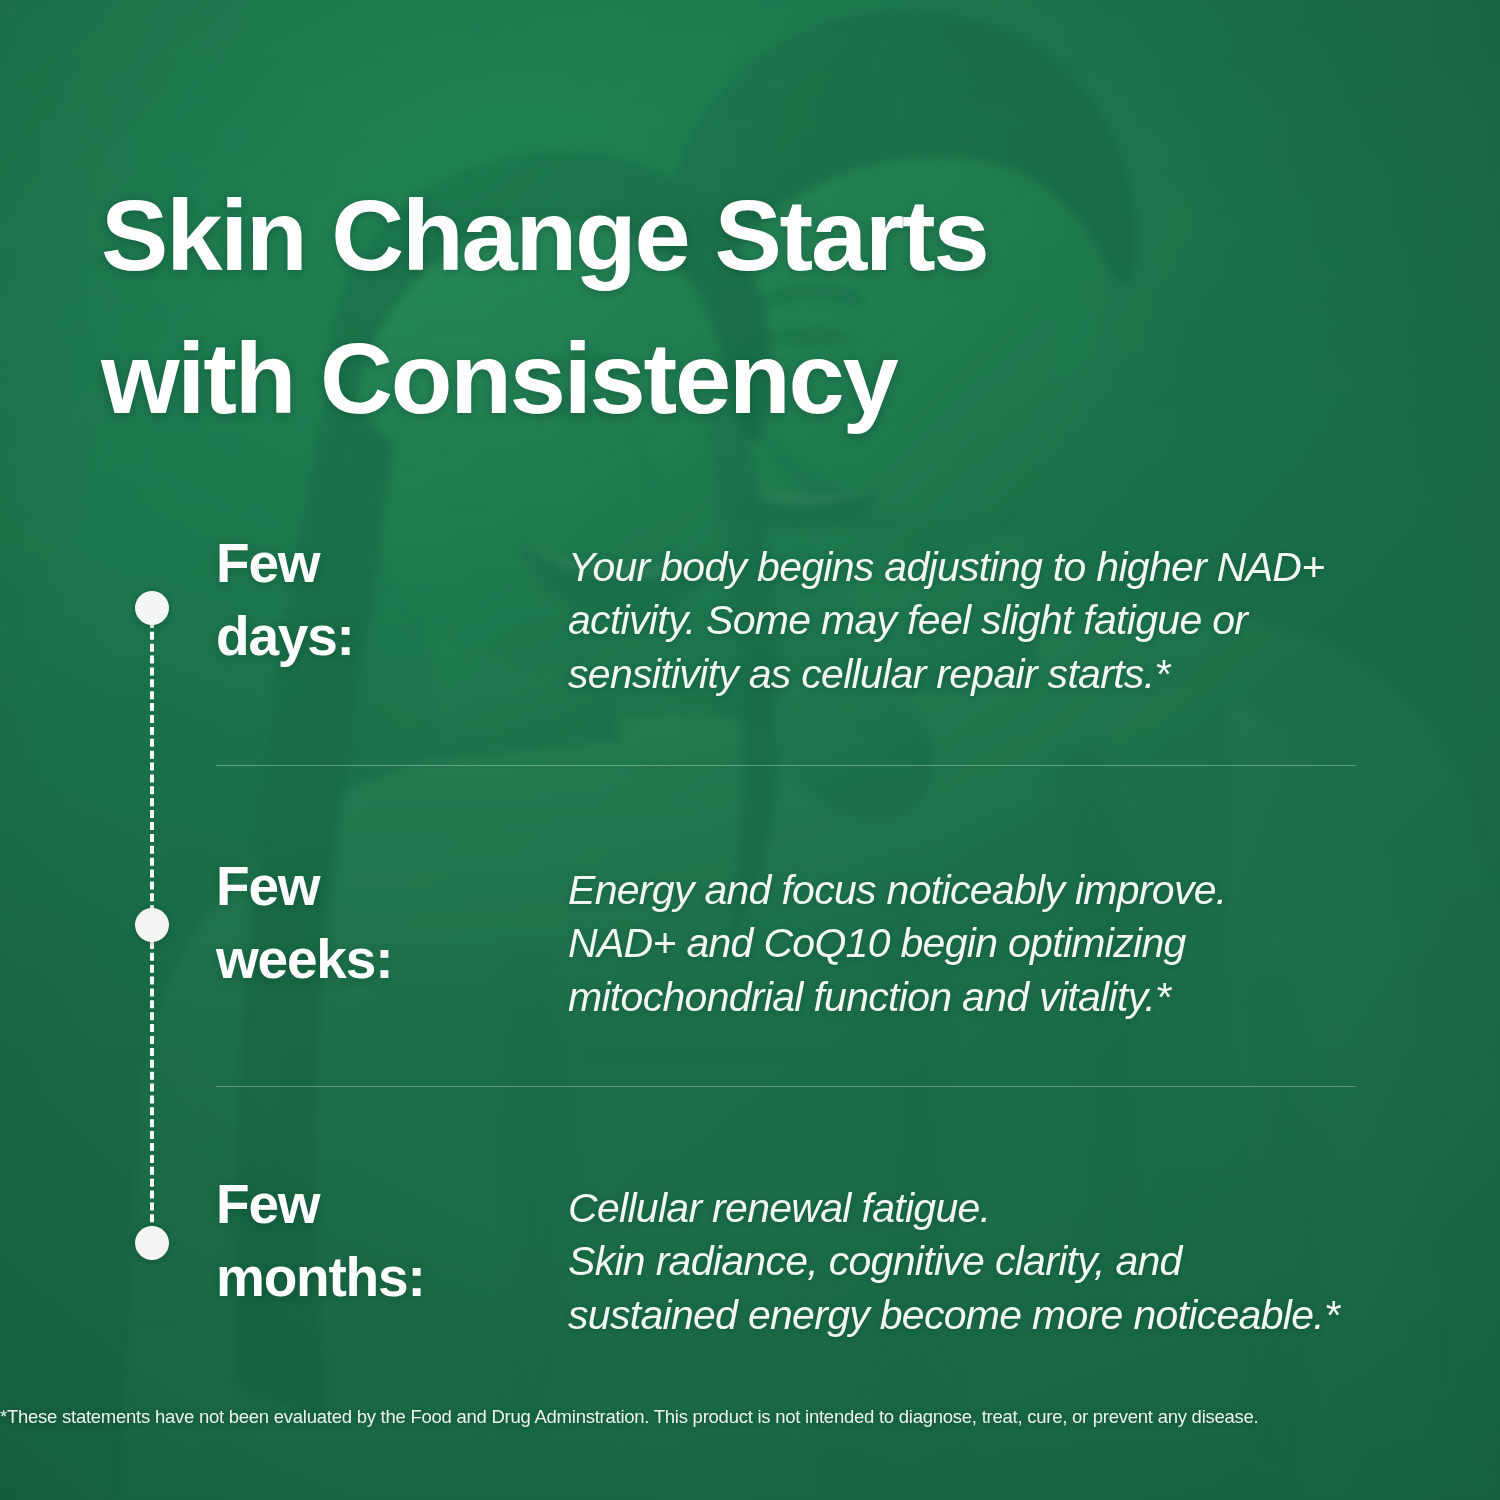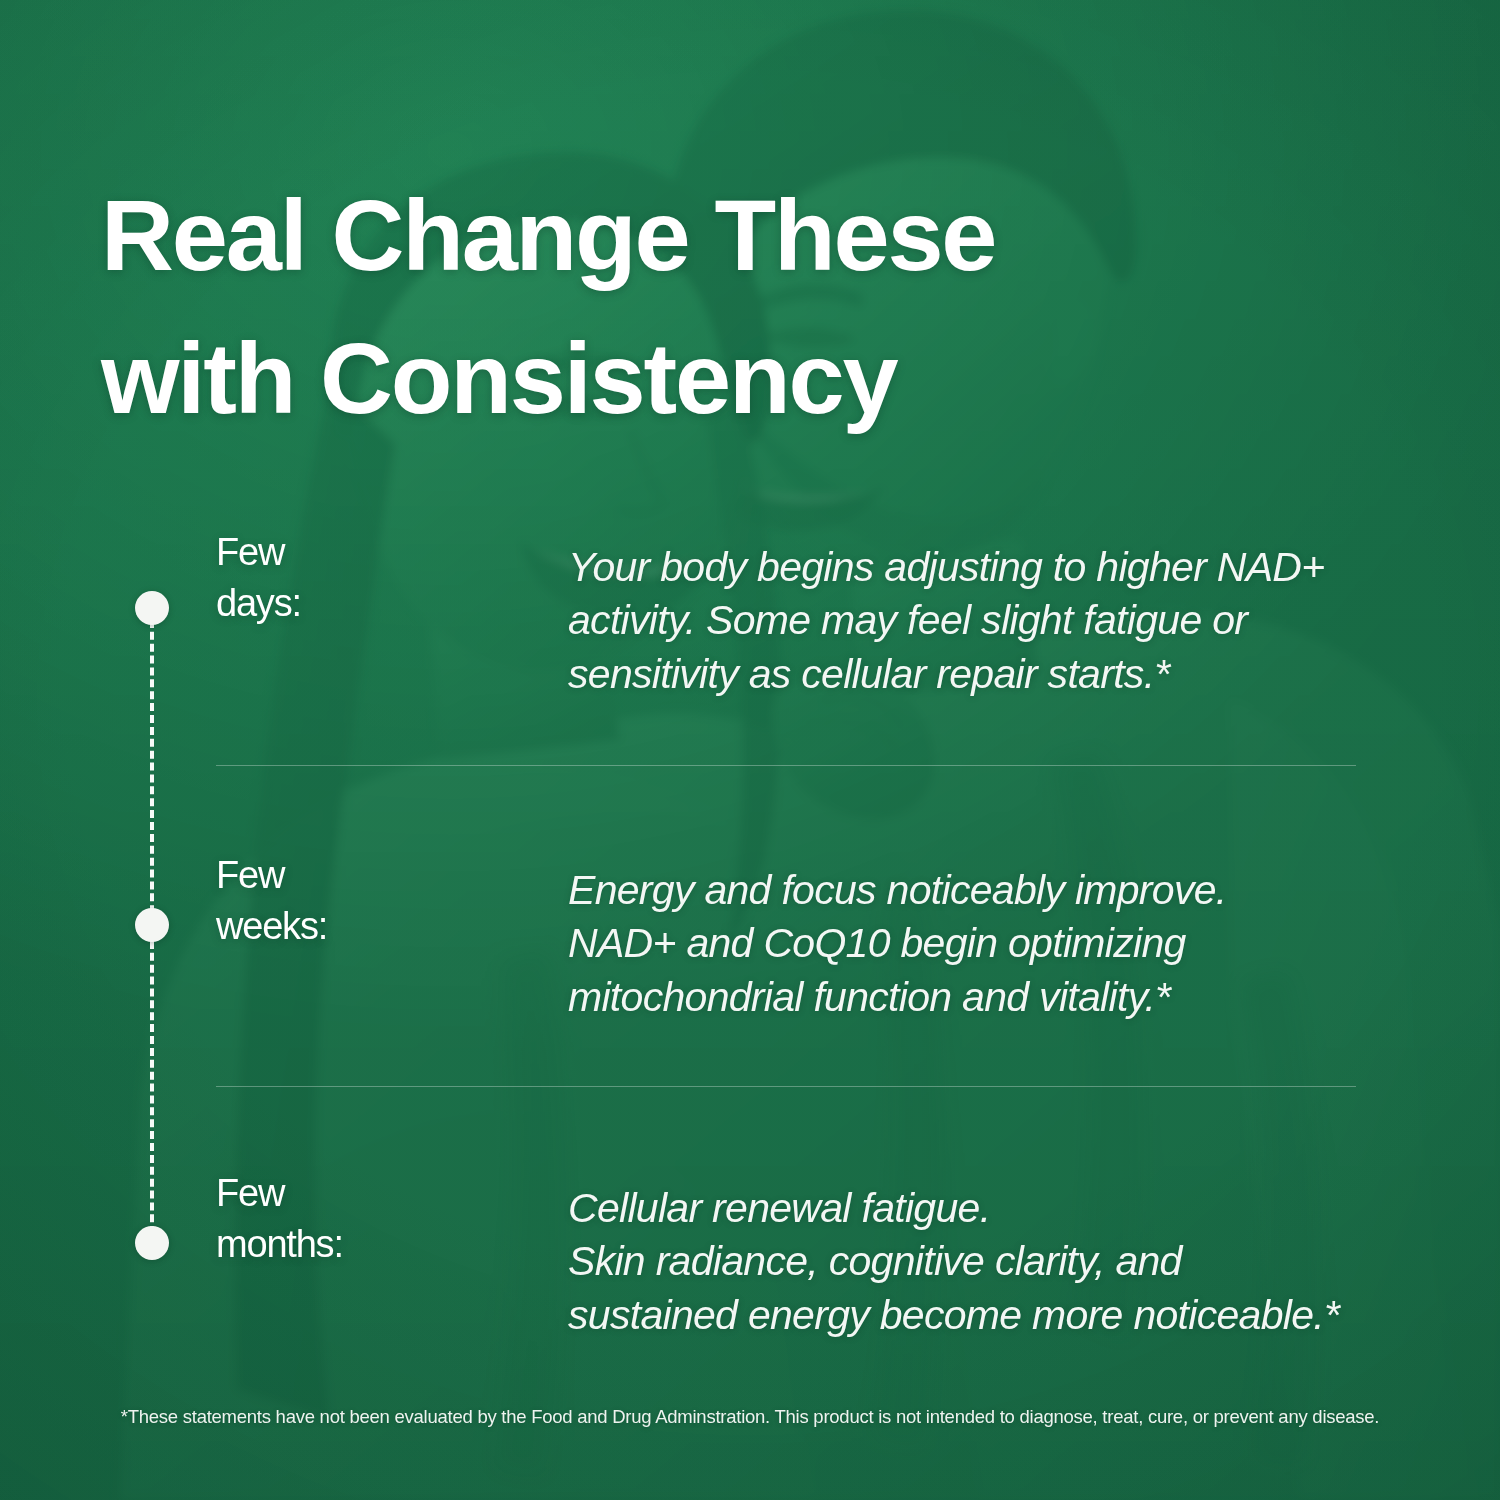--- a/index.html
+++ b/index.html
@@ -110,23 +110,23 @@
     align-items: flex-start;
   }
   .row.r1 { top: 527px; }
   .row.r2 { top: 850px; }
   .row.r3 { top: 1168px; }
 
   .row-label {
     width: 352px;
     flex: 0 0 352px;
     color: #ffffff;
-    font-size: 38px;
+    font-size: 55px;
     line-height: 1.33;
-    font-weight: 400;
+    font-weight: 700;
     letter-spacing: -1.2px;
     white-space: pre-line;
     text-shadow: 0 2px 8px rgba(8,50,32,0.30);
   }
   .row-body {
     flex: 1 1 auto;
     color: #f3f7f4;
     font-size: 41px;
     line-height: 1.30;
     font-weight: 400;
@@ -135,21 +135,20 @@
     text-shadow: 0 1px 6px rgba(8,50,32,0.30);
     padding-top: 14px;
     font-style: italic;
   }
 
   .disclaimer {
     position: absolute;
     left: 0;
     right: 0;
     top: 1406px;
-    text-align: center;
     color: #eef3ef;
     font-size: 18.5px;
     letter-spacing: -0.25px;
     font-weight: 400;
     text-shadow: 0 1px 4px rgba(8,50,32,0.35);
   }
 </style>
 </head>
 <body>
 
@@ -306,21 +305,21 @@
         <path d="M500 960 C520 1120 516 1300 492 1470 L546 1478 C570 1300 572 1120 548 950 Z" fill="#1d7349"></path>
         <path d="M1240 980 C1268 1120 1272 1300 1254 1460 L1306 1468 C1326 1300 1320 1120 1290 970 Z" fill="#18684a"></path>
       </g>
     </svg>
     <div id="green-wash"></div>
     <div id="vignette"></div>
   </div>
 
   <div id="content">
 
-    <h1 class="headline">Real Change These
+    <h1 class="headline">Skin Change Starts
 with Consistency</h1>
 
     <div class="rail"></div>
 
     <div class="dot d1"></div>
     <div class="dot d2"></div>
     <div class="dot d3"></div>
 
     <div class="divider v1"></div>
     <div class="divider v2"></div>

